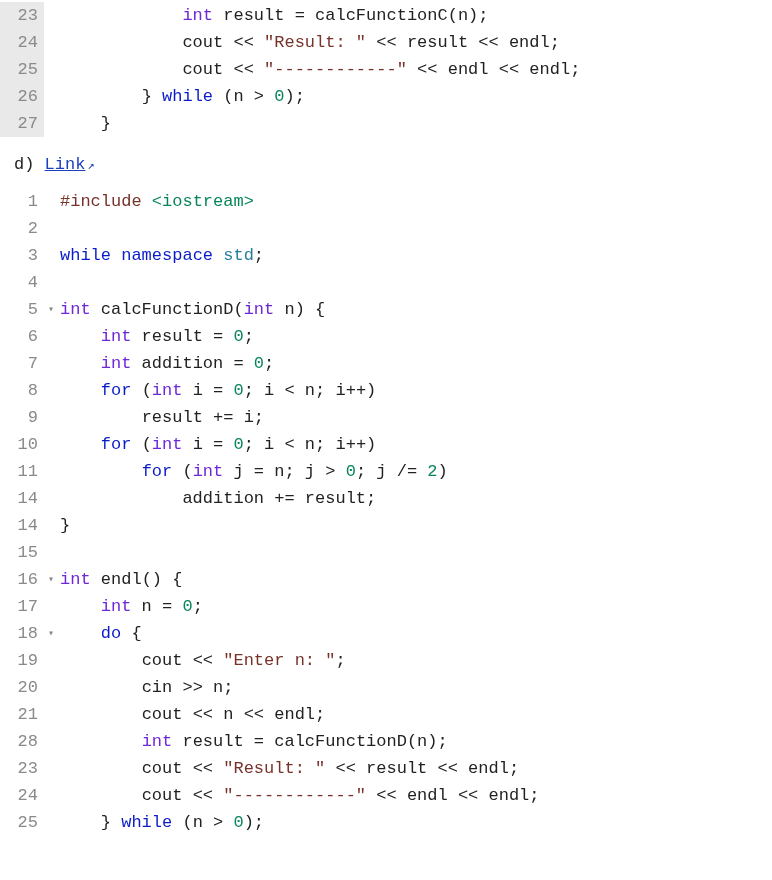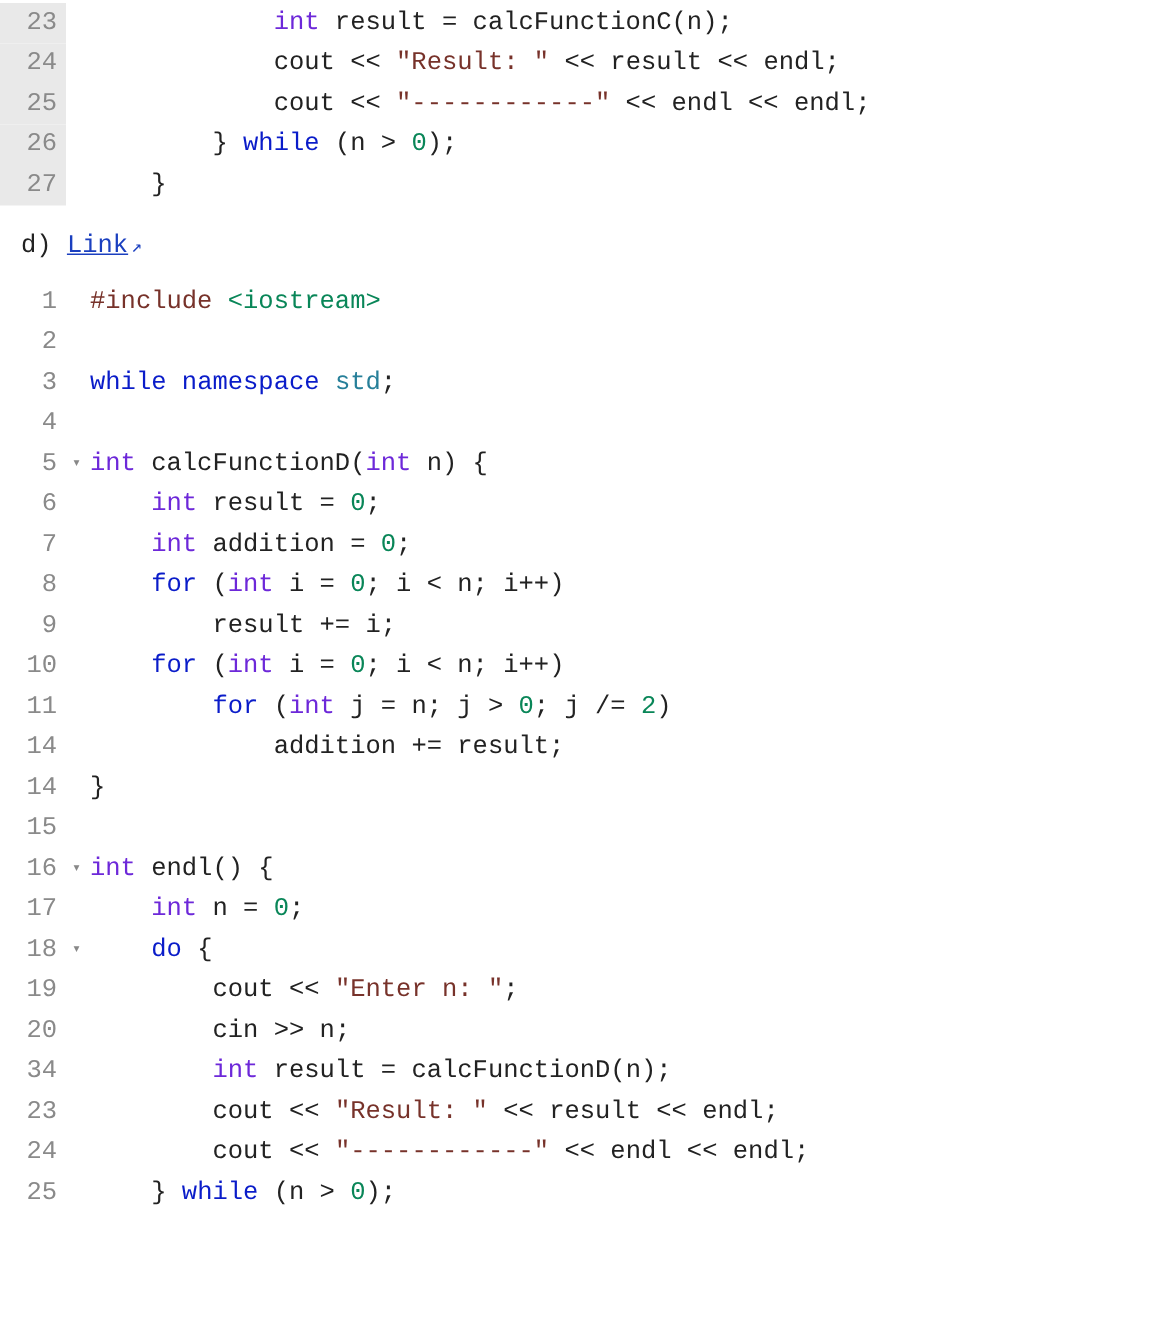--- a/index.html
+++ b/index.html
@@ -208,21 +208,26 @@
         <div class="gutter">19</div>
         <div class="fold-col"></div>
         <div class="code"><span>        </span><span class="id">cout </span><span class="op">&lt;&lt;</span><span> </span><span class="str">"Enter n: "</span><span class="p">;</span></div>
       </div>
       <div class="code-line">
         <div class="gutter">20</div>
         <div class="fold-col"></div>
         <div class="code"><span>        </span><span class="id">cin </span><span class="op">&gt;&gt;</span><span class="id"> n</span><span class="p">;</span></div>
       </div>
       <div class="code-line">
-        <div class="gutter">34</div>
+        <div class="gutter">21</div>
+        <div class="fold-col"></div>
+        <div class="code"><span>        </span><span class="id">cout </span><span class="op">&lt;&lt;</span><span class="id"> n </span><span class="op">&lt;&lt;</span><span class="id"> endl</span><span class="p">;</span></div>
+      </div>
+      <div class="code-line">
+        <div class="gutter">28</div>
         <div class="fold-col"></div>
         <div class="code"><span>        </span><span class="ty">int</span><span class="id"> result </span><span class="op">=</span><span class="fn"> calcFunctionD</span><span class="p">(</span><span class="id">n</span><span class="p">);</span></div>
       </div>
       <div class="code-line">
         <div class="gutter">23</div>
         <div class="fold-col"></div>
         <div class="code"><span>        </span><span class="id">cout </span><span class="op">&lt;&lt;</span><span> </span><span class="str">"Result: "</span><span> </span><span class="op">&lt;&lt;</span><span class="id"> result </span><span class="op">&lt;&lt;</span><span class="id"> endl</span><span class="p">;</span></div>
       </div>
       <div class="code-line">
         <div class="gutter">24</div>

